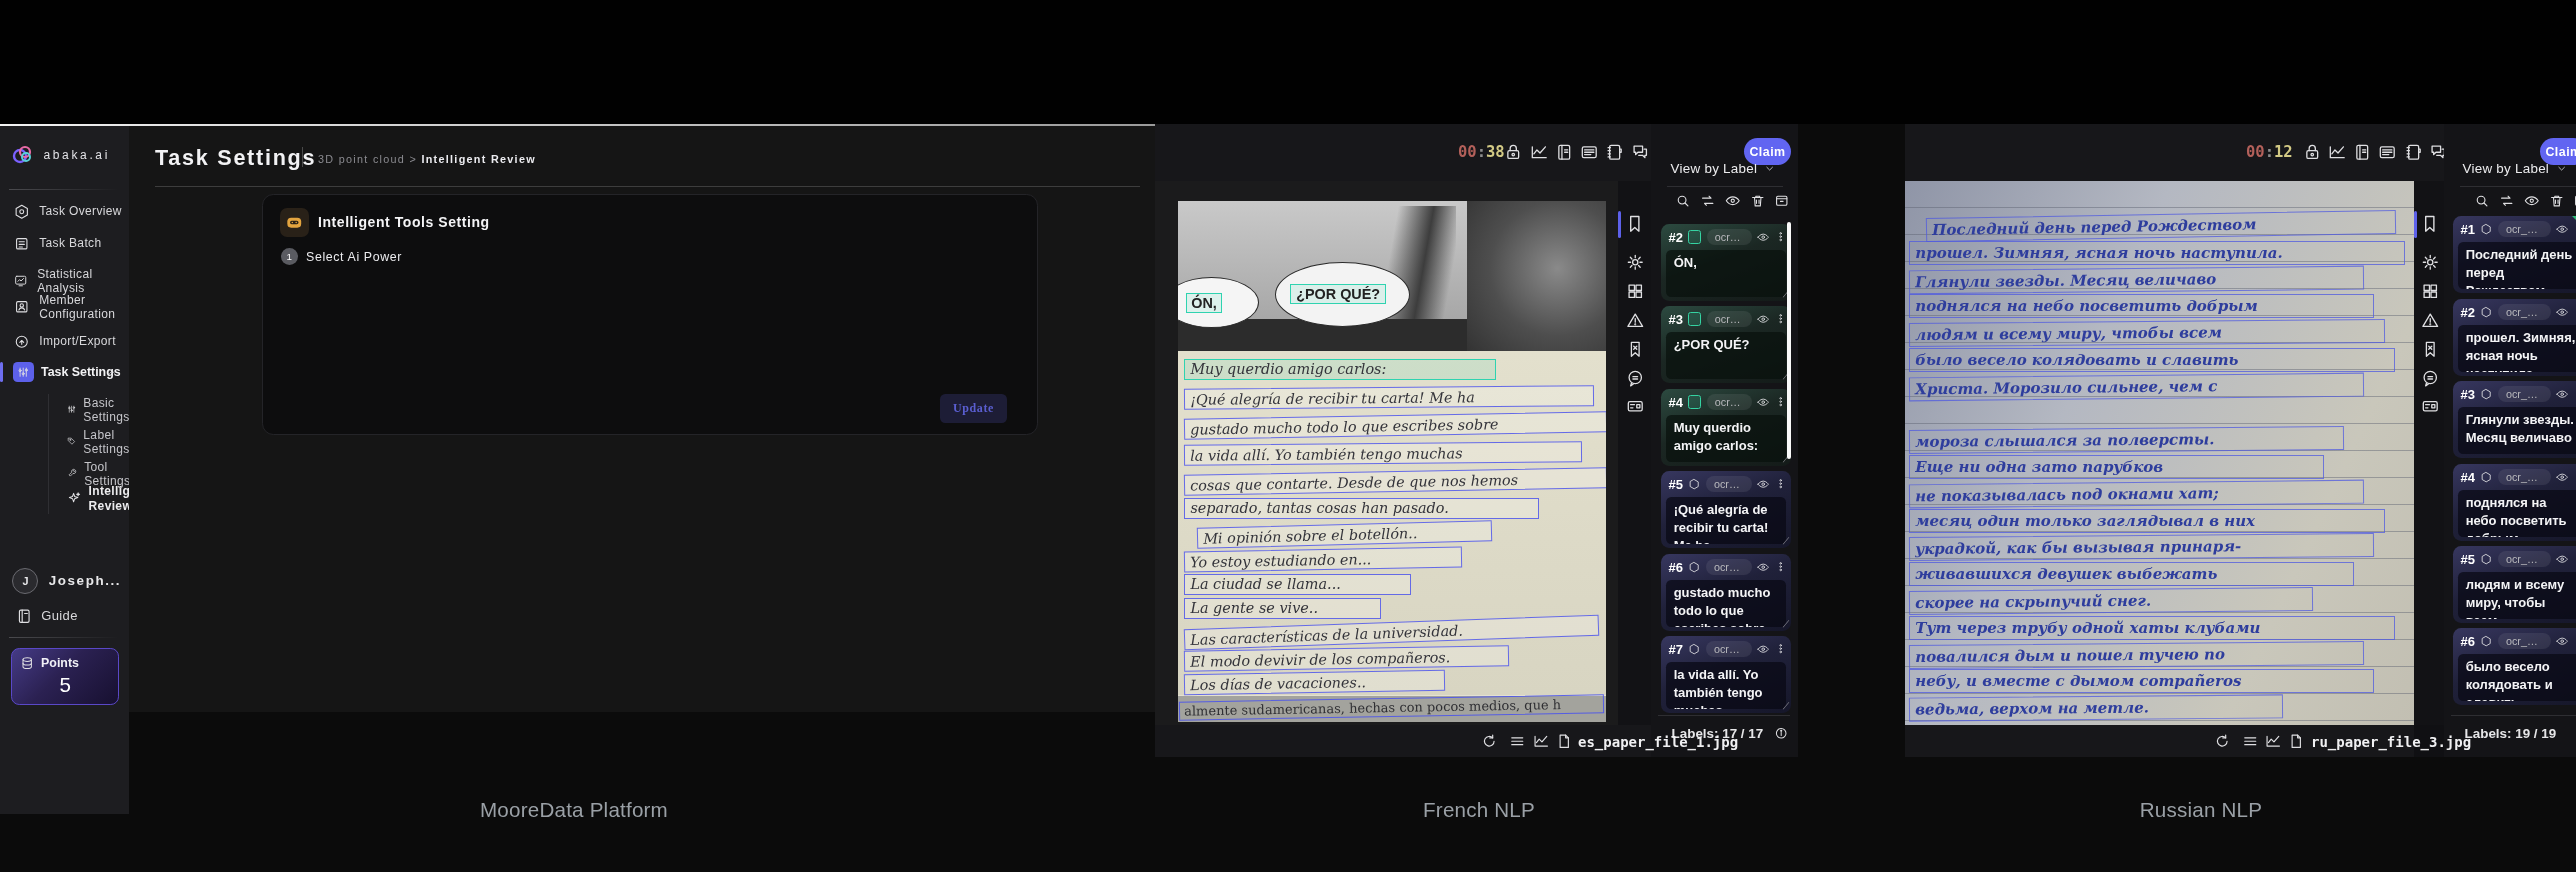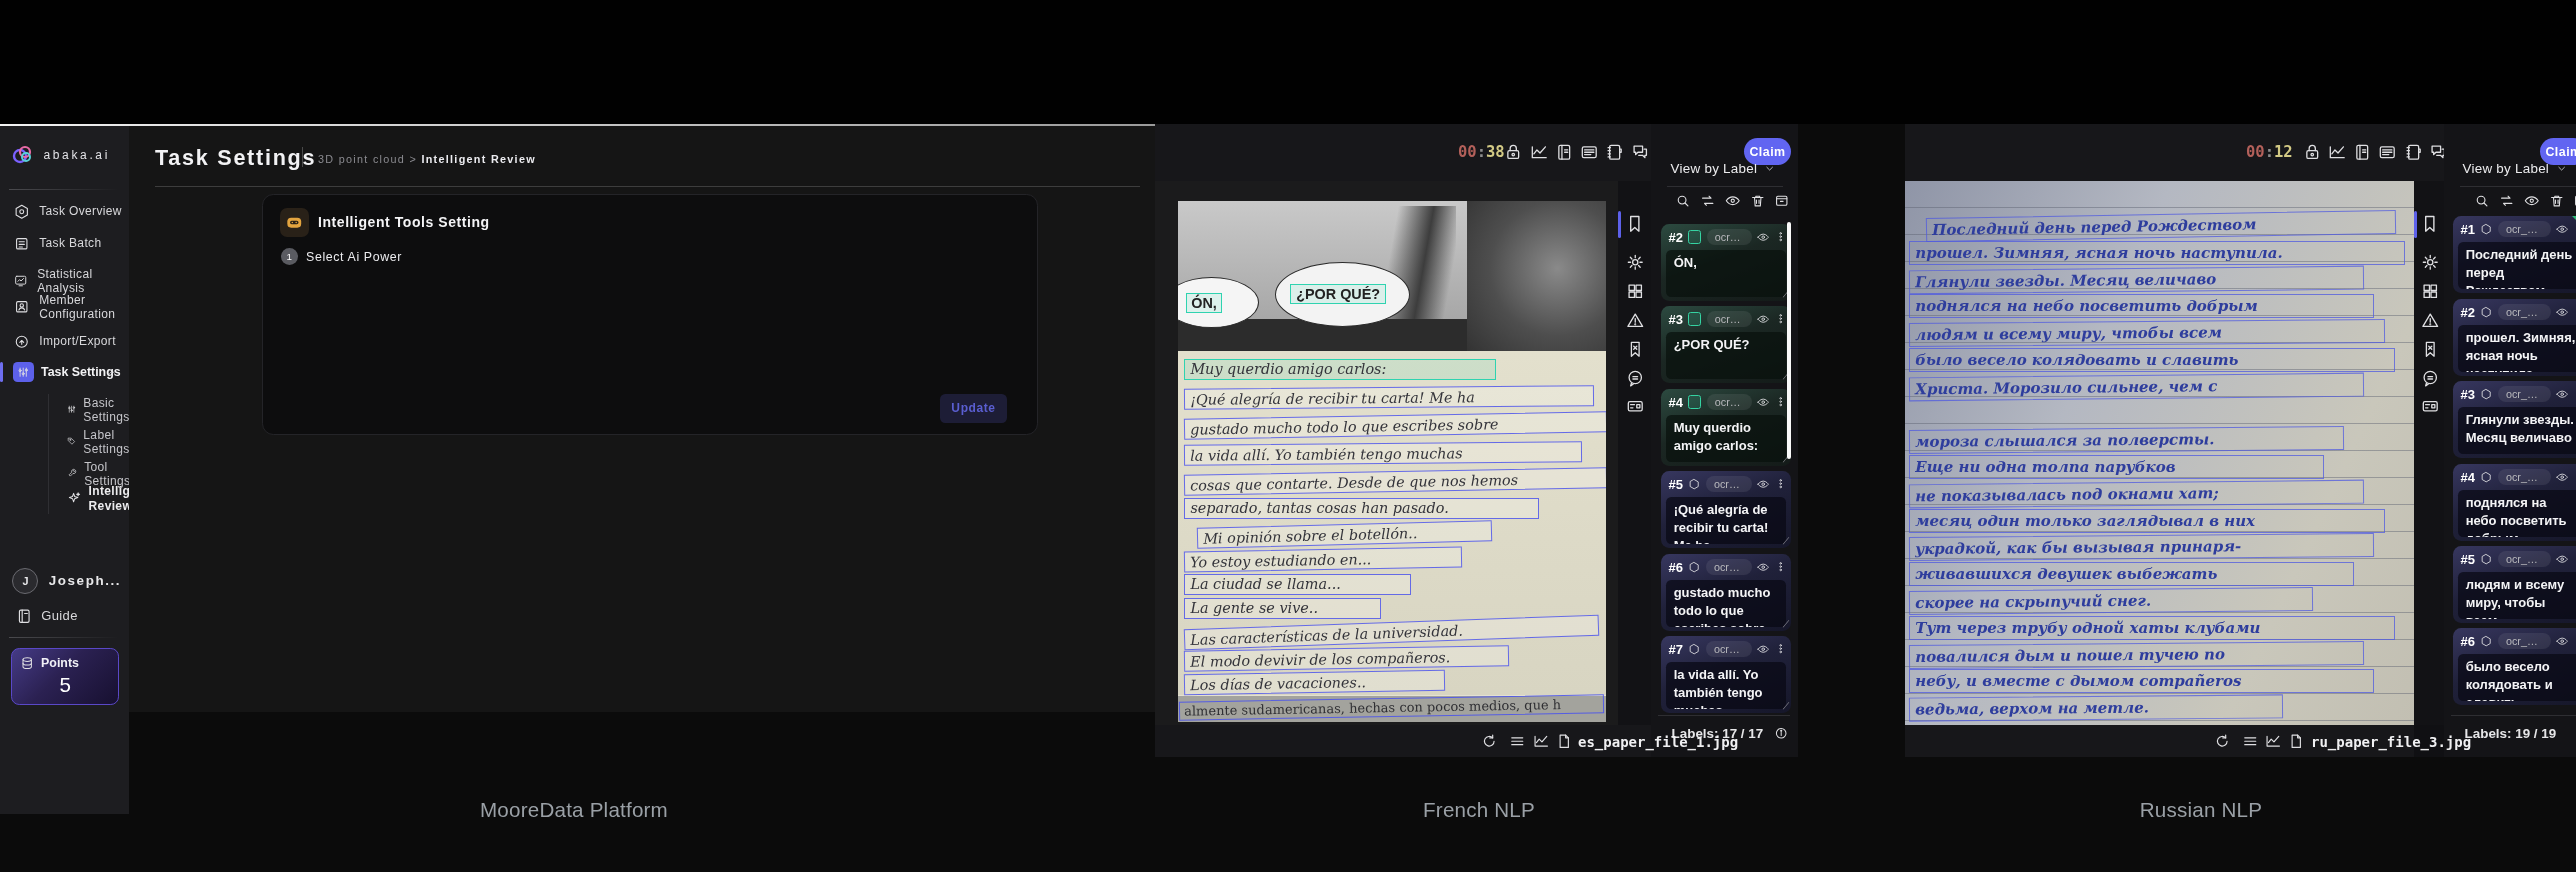--- a/index.html
+++ b/index.html
@@ -365,21 +365,21 @@
               <rect x="6.5" y="10" width="11" height="4.5" rx="2.2" fill="#292118"></rect>
               <circle cx="9.5" cy="12.2" r="1" fill="#e3a43f"></circle>
               <circle cx="14.5" cy="12.2" r="1" fill="#e3a43f"></circle>
             </svg>
         </div>
         <div class="abs" style="left:55px;top:19.6px;font-size:14px;font-weight:600;letter-spacing:.04em;color:#f4f4f6;">Intelligent Tools Setting</div>
         <div class="abs" style="left:17.5px;top:53px;width:17.5px;height:17.5px;border-radius:50%;background:#5a5b61;display:flex;align-items:center;justify-content:center;font-size:9.8px;color:#fff;">1</div>
         <div class="abs" style="left:43px;top:55px;font-size:12.4px;letter-spacing:.05em;color:#ececef;">Select Ai Power</div>
 
 
-        <div id="updbtn" class="abs" style="left:677px;top:199px;width:67px;height:29px;">Update</div>
+        <div id="updbtn" class="abs" style="left:677px;top:199px;width:67px;height:29px;font-family:Liberation Serif, serif;">Update</div>
       </div>
     </div>
   </section>
 
   <section id="french" class="abs anno" style="left:1155px;top:124px;width:643px;height:633px;">
     <div class="abs topbar" style="left:0;top:0;width:643px;height:57px;">
       <div class="abs timer" style="left:303px;top:18.5px;">
         <span class="tmin">00</span><span class="tsep">:</span><span class="tsec">38</span>
       </div>
       <svg class="ic abs" width="18.5" height="18.5" style="left:349px;top:18.5px;" viewBox="0 0 36 36">
@@ -638,21 +638,21 @@
            background:linear-gradient(115deg,#8f95a7 0%,#b4b8c2 35%,#c9c7bb 75%,#c2bfb2 100%);">
         <div class="abs" style="left:0;top:0;right:0;bottom:0;background:repeating-linear-gradient(180deg,transparent 0px,transparent 26px,rgba(90,95,110,.45) 26px,rgba(90,95,110,.45) 27px);"></div>
         <span class="rline hw" style="top:33px;width:90%;transform:rotate(-1deg);left:20.6px;">Последний день перед Рождеством</span>
         <span class="rline hw" style="top:60px;width:95%;">прошел. Зимняя, ясная ночь наступила.</span>
         <span class="rline hw" style="top:87px;width:87%;transform:rotate(-.6deg);">Глянули звезды. Месяц величаво</span>
         <span class="rline hw" style="top:113px;width:89%;">поднялся на небо посветить добрым</span>
         <span class="rline hw" style="top:140px;width:91%;transform:rotate(-.5deg);">людям и всему миру, чтобы всем</span>
         <span class="rline hw" style="top:167px;width:93%;">было весело колядовать и славить</span>
         <span class="rline hw" style="top:194px;width:87%;transform:rotate(-.6deg);">Христа. Морозило сильнее, чем с</span>
         <span class="rline hw" style="top:247px;width:83%;transform:rotate(-.5deg);">мороза слышался за полверсты.</span>
-        <span class="rline hw" style="top:274px;width:79%;">Еще ни одна толпа парубков</span>
+        <span class="rline hw" style="top:274px;width:79%;">Еще ни одна зато парубков</span>
         <span class="rline hw" style="top:301px;width:87%;transform:rotate(-.6deg);">не показывалась под окнами хат;</span>
         <span class="rline hw" style="top:328px;width:91%;">месяц один только заглядывал в них</span>
         <span class="rline hw" style="top:354px;width:89%;transform:rotate(-.5deg);">украдкой, как бы вызывая принаря-</span>
         <span class="rline hw" style="top:381px;width:85%;">живавшихся девушек выбежать</span>
         <span class="rline hw" style="top:408px;width:77%;transform:rotate(-.6deg);">скорее на скрыпучий снег.</span>
         <span class="rline hw" style="top:435px;width:93%;">Тут через трубу одной хаты клубами</span>
         <span class="rline hw" style="top:462px;width:87%;transform:rotate(-.5deg);">повалился дым и пошел тучею по</span>
         <span class="rline hw" style="top:488px;width:89%;">небу, и вместе с дымом compañeros</span>
         <span class="rline hw" style="top:515px;width:71%;transform:rotate(-.5deg);">ведьма, верхом на метле.</span>
       </div>

